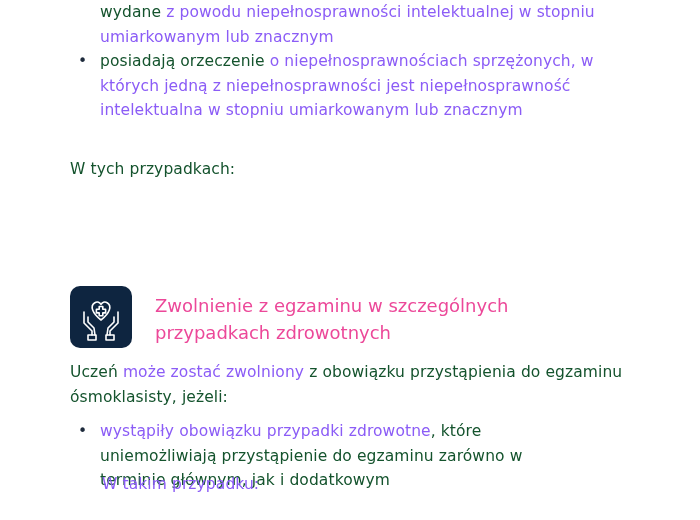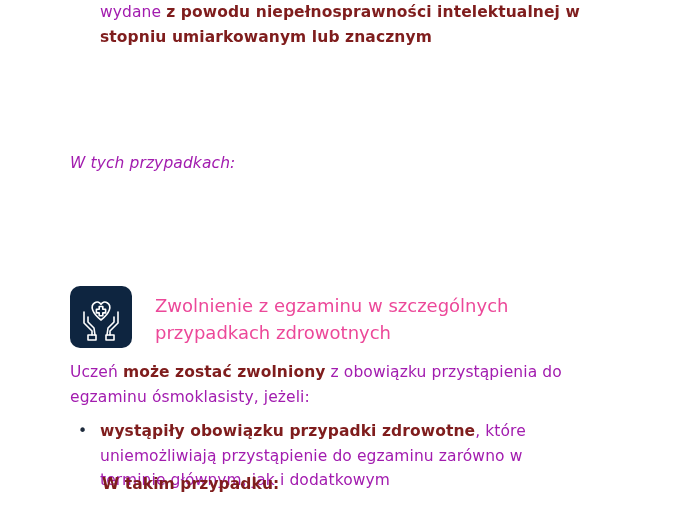--- a/index.html
+++ b/index.html
@@ -4,42 +4,45 @@
 <style>
   html, body { margin:0; padding:0; background:#ffffff; }
   body { width:700px; height:520px; overflow:hidden; position:relative;
          font-family:"DejaVu Sans", "Liberation Sans", sans-serif; color:#1e2b3c; }
   .page { position:absolute; left:0; top:-8px; width:700px; }
   .txt { font-size:15.5px; line-height:24.5px; letter-spacing:0.1px; }
   .para { position:absolute; left:70px; width:600px; }
   ul.blist { list-style:none; margin:0; padding:0; position:absolute; left:70px; width:580px; }
   ul.blist li { position:relative; padding-left:30px; }
   ul.blist li::before { content:"\2022"; position:absolute; left:8px; top:0; color:#1e2b3c; }
-  .light { font-weight:normal; color:#a21caf;margin-top:44px; }
-  .bold { font-weight:bold; color:#7f1d1d; }
+  .light { font-weight:normal; color:#14532d;margin-top:44px; }
+  .bold { font-weight:normal; color:#8b5cf6; }
   .icon-box { position:absolute; left:70px; top:294px; width:62px; height:62px; background:#0e2540; border-radius:10px; }
   .icon-box svg { position:absolute; left:0; top:0; }
   .heading { position:absolute; left:155px; top:300px; width:460px; font-size:18px; line-height:27px; color:#ec4899; font-weight:normal; }
 </style>
 </head>
 <body>
 
 <div class="page">
 
   <div class="para txt" style="left:100px; top:-16px;">
     
   </div>
 
   <ul class="blist txt" style="top:8px;">
     <li style="padding-left:30px;" class="no-bullet" id="b0">
       <span class="light">wydane </span><span class="bold">z powodu niepełnosprawności intelektualnej w stopniu umiarkowanym lub znacznym</span>
     </li>
+    <li>
+      <span class="light">posiadają orzeczenie </span><span class="bold">o niepełnosprawnościach sprzężonych, w których jedną z niepełnosprawności jest niepełnosprawność intelektualna w stopniu umiarkowanym lub znacznym</span>
+    </li>
   </ul>
 
-  <div class="para txt" style="top:159px;font-style:italic;">
+  <div class="para txt" style="top:165px;">
     <span class="light">W tych przypadkach:</span>
   </div>
 
   <ul class="blist txt" style="top:180px;">
   </ul>
 
   <div class="icon-box">
     <svg width="62" height="62" viewBox="0 0 62 62" fill="none" stroke="#ffffff" stroke-width="1.6" stroke-linejoin="round" stroke-linecap="round">
 
       <path d="M31 34 C22 27, 20 20, 24.5 17 C27.5 15, 30 16.5, 31 18.5 C32 16.5, 34.5 15, 37.5 17 C42 20, 40 27, 31 34 Z"></path>

